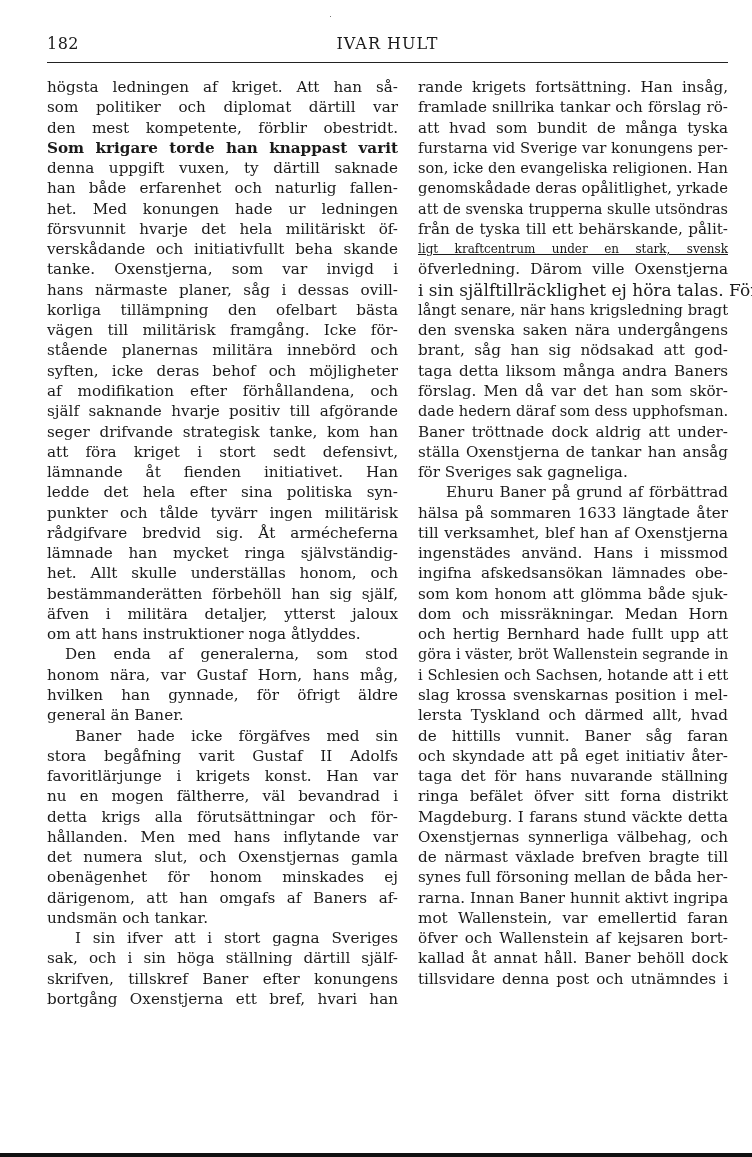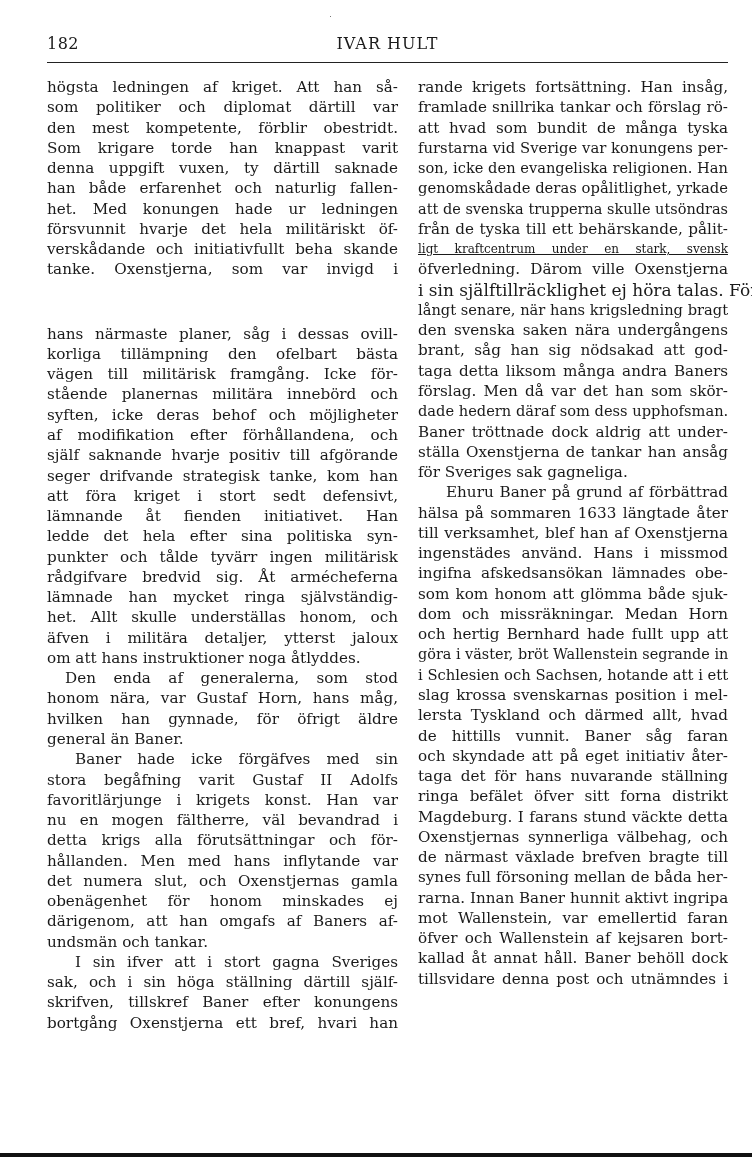--- a/index.html
+++ b/index.html
@@ -27,42 +27,43 @@
 <div class="header">
   <span class="page-number">182</span>
   <span class="running-head">IVAR HULT</span>
 </div>
 <div class="rule"></div>
 
 <div class="col col-left" id="col-left">
     <span class="line" style="display: block;">högsta ledningen af kriget.  Att han så-</span>
     <span class="line" style="display: block;">som politiker och diplomat därtill var</span>
     <span class="line" style="display: block;">den mest kompetente, förblir obestridt.</span>
-    <span class="line" style="display: block;">Som krigare torde han knappast varit</span>
+    <span class="line" style="display: block; font-weight: bold;">Som krigare torde han knappast varit</span>
     <span class="line" style="display: block;">denna uppgift vuxen, ty därtill saknade</span>
     <span class="line" style="display: block;">han både erfarenhet och naturlig fallen-</span>
     <span class="line" style="display: block;">het.  Med konungen hade ur ledningen</span>
     <span class="line" style="display: block;">försvunnit hvarje det hela militäriskt öf-</span>
     <span class="line" style="display: block;">verskådande och initiativfullt beha skande</span>
     <span class="line" style="display: block;">tanke.  Oxenstjerna, som var invigd i</span>
-    <span class="line" style="display: block; margin-top: 44px;">hans närmaste planer, såg i dessas ovill-</span>
+    <span class="line" style="display: block;">hans närmaste planer, såg i dessas ovill-</span>
     <span class="line" style="display: block;">korliga tillämpning den ofelbart bästa</span>
     <span class="line" style="display: block;">vägen till militärisk framgång.  Icke för-</span>
     <span class="line" style="display: block;">stående planernas militära innebörd och</span>
     <span class="line" style="display: block;">syften, icke deras behof och möjligheter</span>
     <span class="line" style="display: block;">af modifikation efter förhållandena, och</span>
     <span class="line" style="display: block;">själf saknande hvarje positiv till afgörande</span>
     <span class="line" style="display: block;">seger drifvande strategisk tanke, kom han</span>
     <span class="line" style="display: block;">att föra kriget i stort sedt defensivt,</span>
     <span class="line" style="display: block;">lämnande åt fienden initiativet.  Han</span>
     <span class="line" style="display: block;">ledde det hela efter sina politiska syn-</span>
     <span class="line" style="display: block;">punkter och tålde tyvärr ingen militärisk</span>
     <span class="line" style="display: block;">rådgifvare bredvid sig.  Åt arméche­ferna</span>
     <span class="line" style="display: block;">lämnade han mycket ringa självständig-</span>
     <span class="line" style="display: block;">het.  Allt skulle underställas honom, och</span>
+    <span class="line" style="display: block;">bestämmanderätten förbehöll han sig själf,</span>
     <span class="line" style="display: block;">äfven i militära detaljer, ytterst jaloux</span>
     <span class="line last" style="display: block;">om att hans instruktioner noga åtlyddes.</span>
     <span class="line indent" style="display: block;">Den enda af generalerna, som stod</span>
     <span class="line" style="display: block;">honom nära, var Gustaf Horn, hans måg,</span>
     <span class="line" style="display: block;">hvilken han gynnade, för öfrigt äldre</span>
     <span class="line last" style="display: block;">general än Baner.</span>
     <span class="line indent2" style="display: block;">Baner hade icke förgäfves med sin</span>
     <span class="line" style="display: block;">stora begåfning varit Gustaf II Adolfs</span>
     <span class="line" style="display: block;">favoritlärjunge i krigets konst.  Han var</span>
     <span class="line" style="display: block;">nu en mogen fältherre, väl bevandrad i</span>

